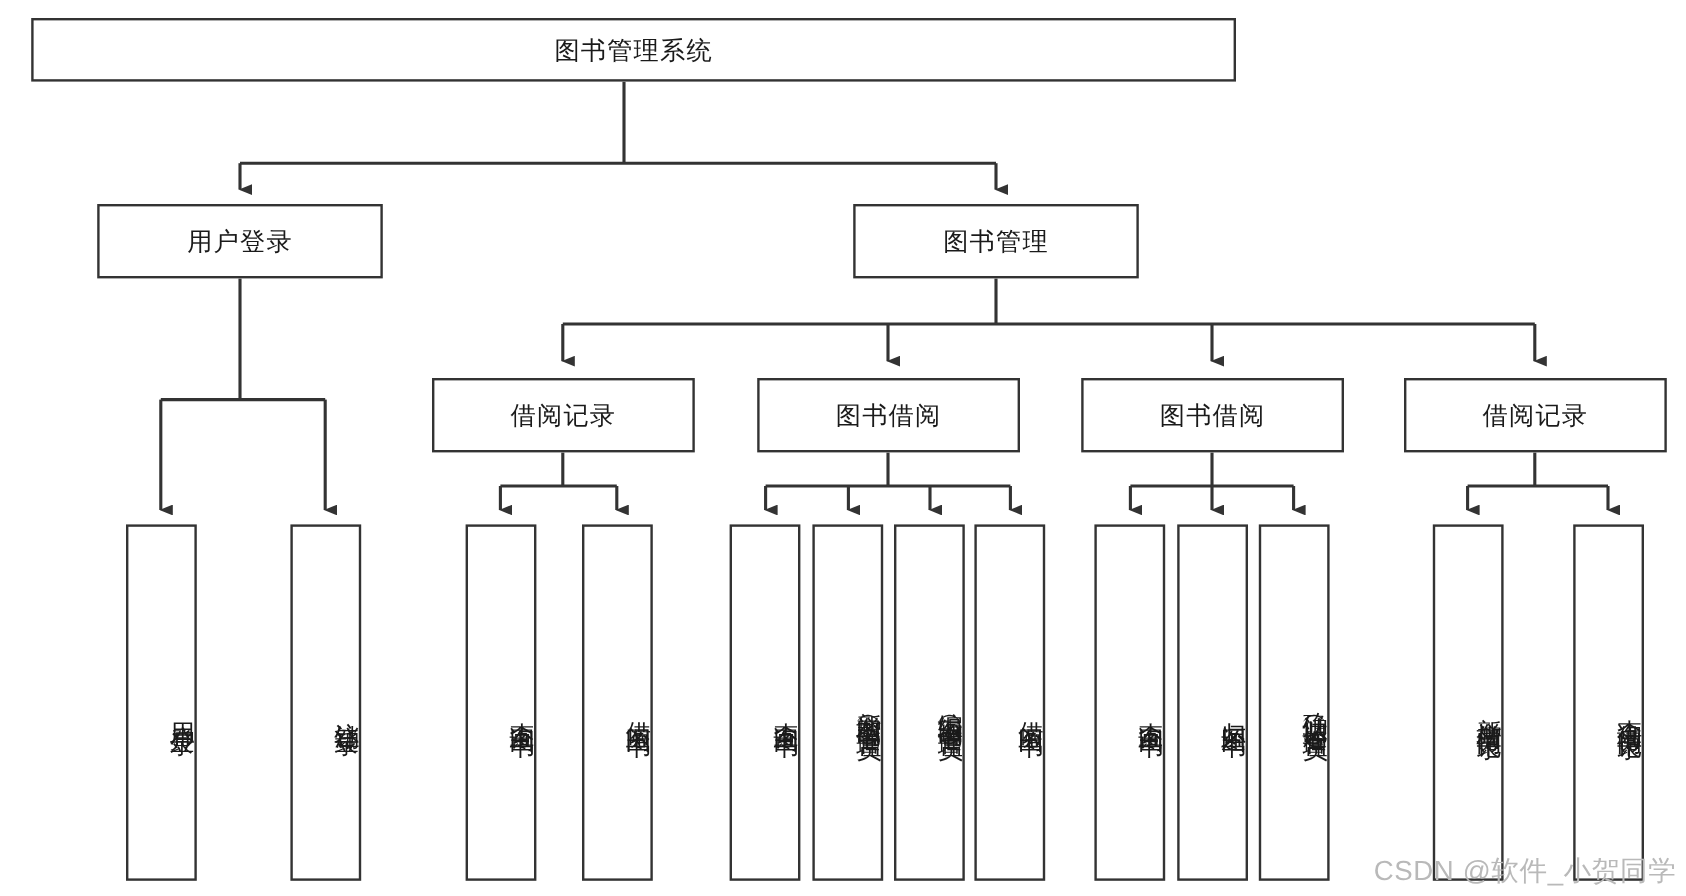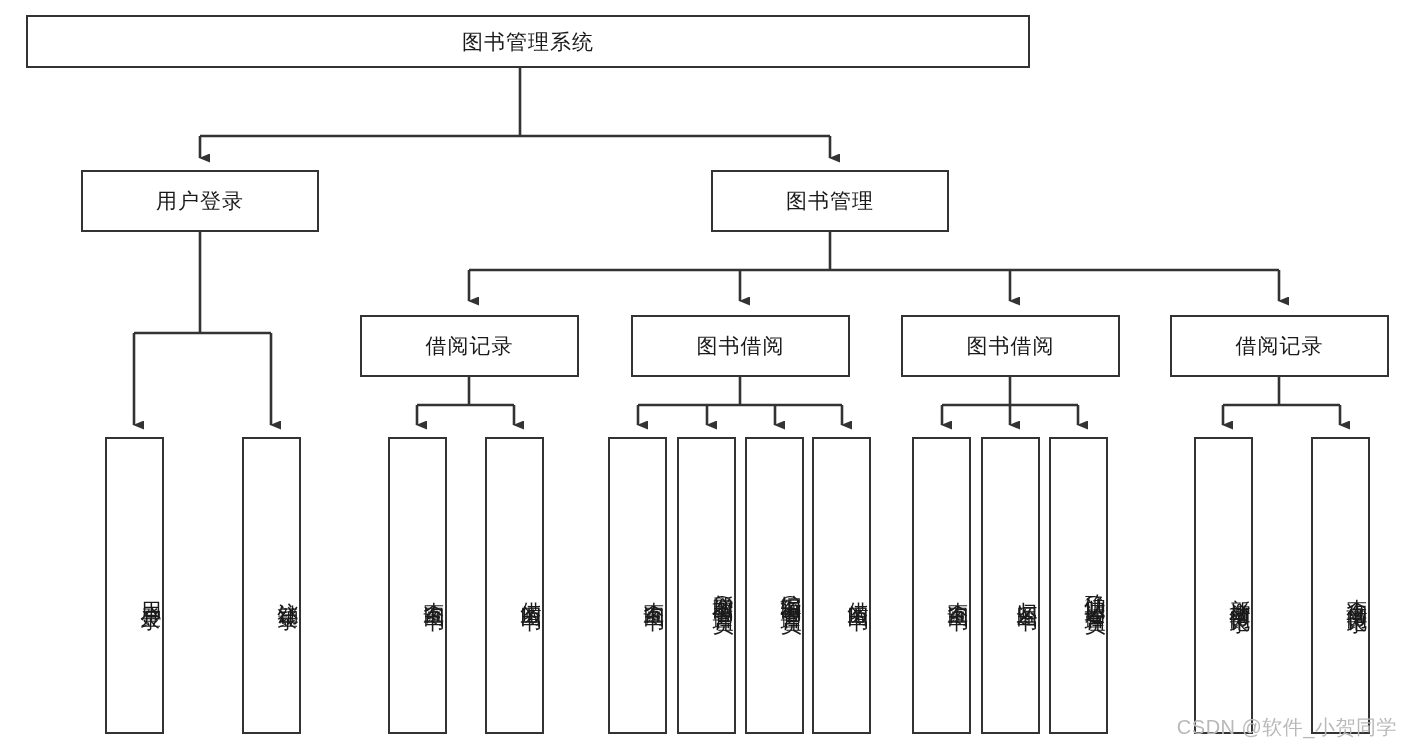--- a/index.html
+++ b/index.html
@@ -52,21 +52,21 @@
   }
   .node.vert span {
     writing-mode: vertical-rl;
     text-orientation: upright;
     display: block;
   }
   #watermark {
     position: absolute;
     right: 8px;
     bottom: 6px;
-    font-size: 20px;
+    font-size: 23px;
     color: #b9b9b9;
     letter-spacing: 0.5px;
     z-index: 3;
     white-space: nowrap;
   }
 </style>
 </head>
 <body>
 
 <div id="diagram">

